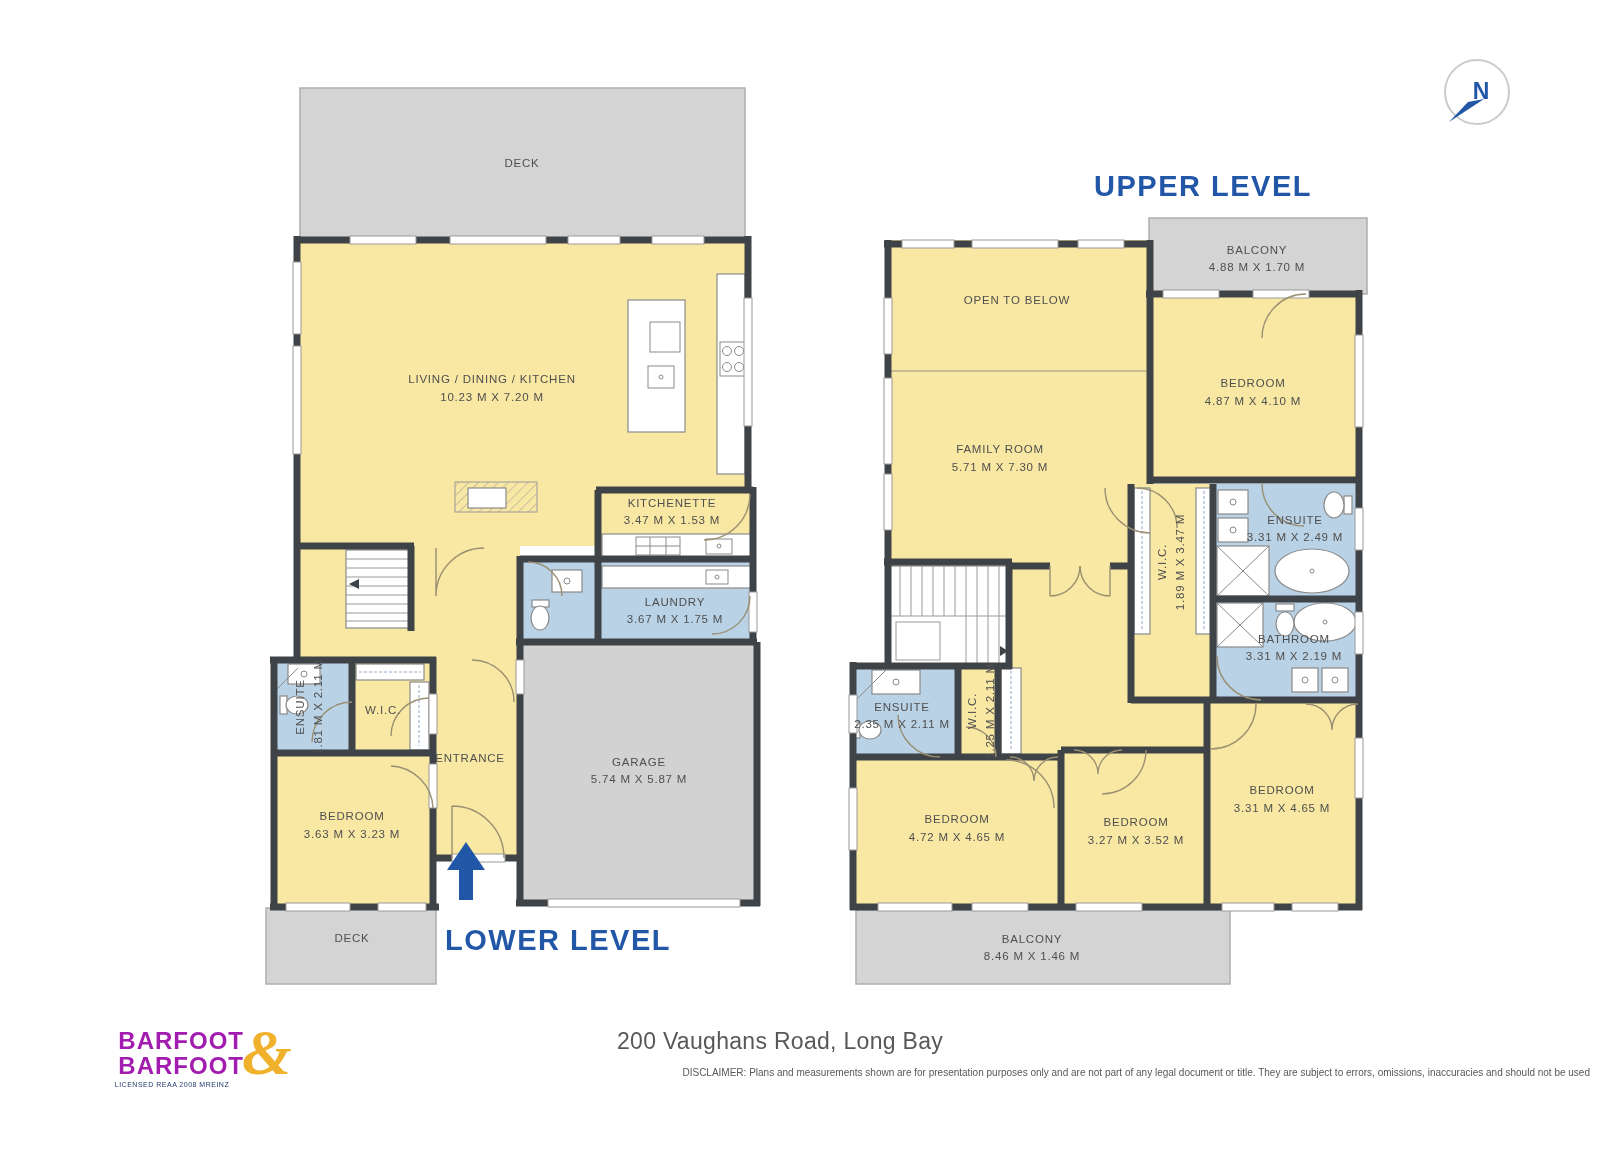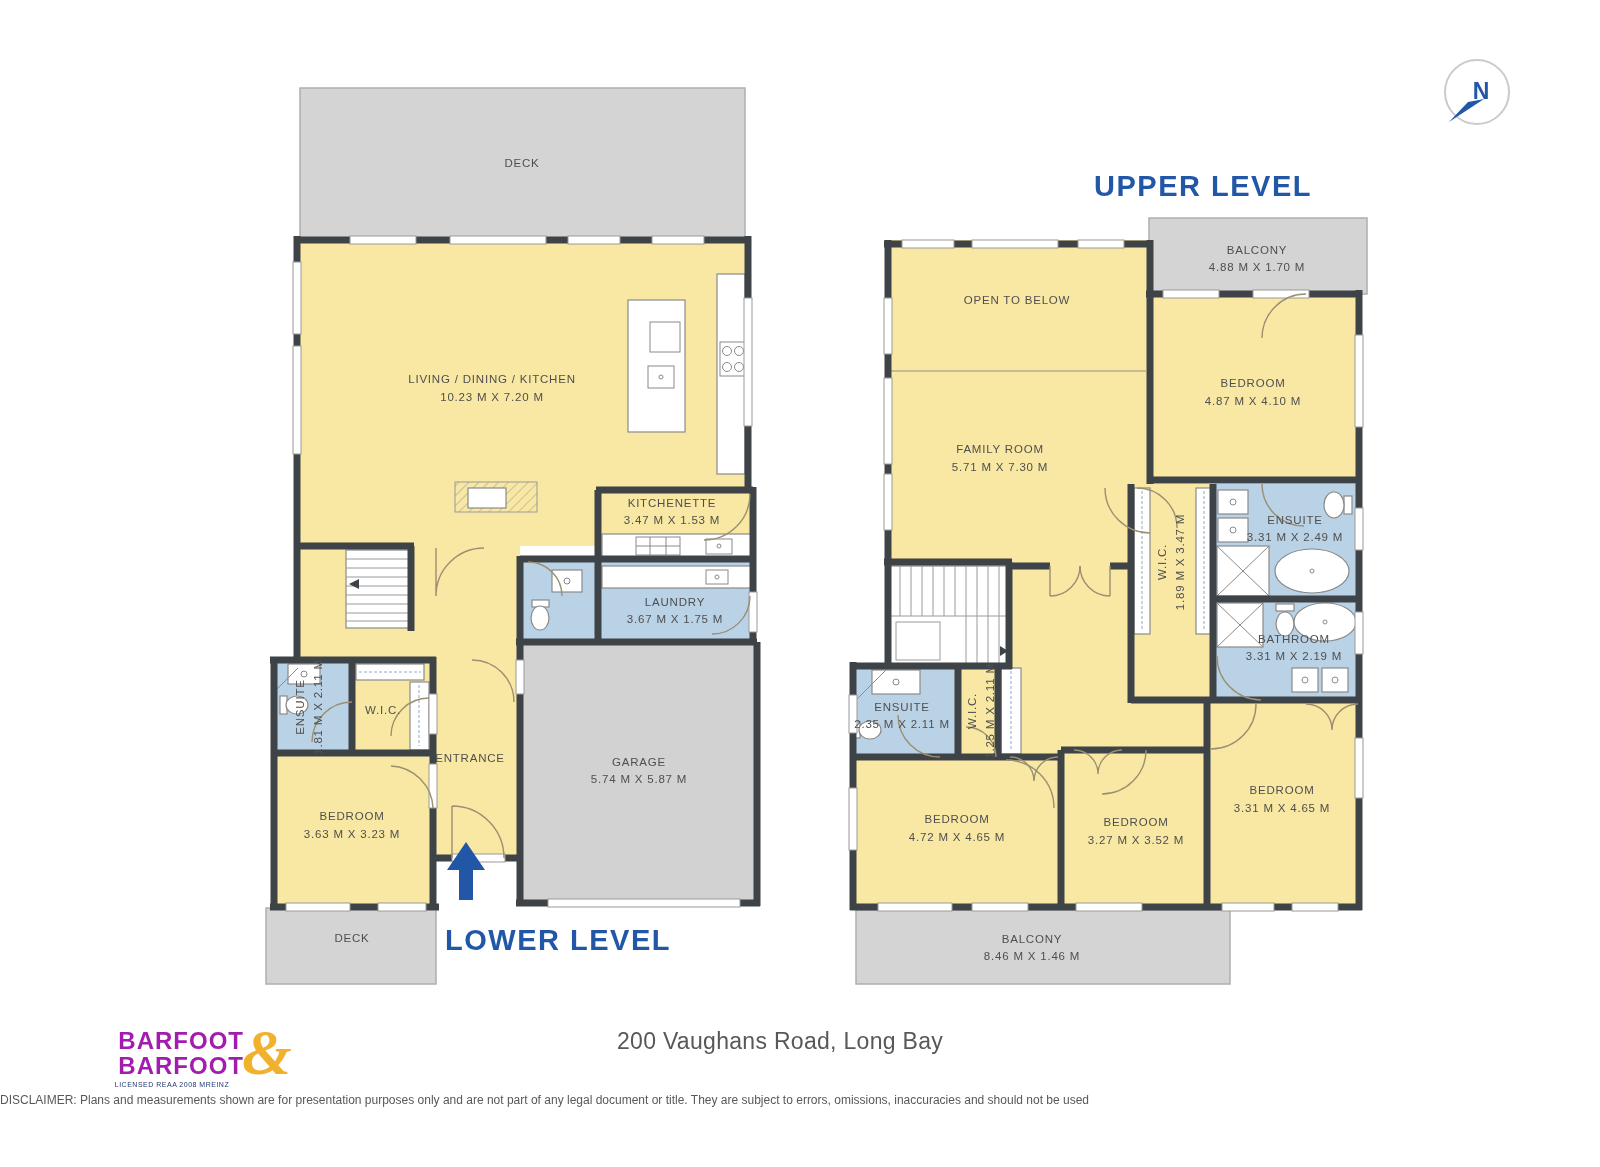--- a/index.html
+++ b/index.html
@@ -28,22 +28,22 @@
 
   
   .logo{position:absolute;left:92px;top:1028px;width:230px;}
   .logo-text{display:inline-block;text-align:right;width:152px;}
   .logo-line{font-weight:bold;font-size:24px;line-height:25px;color:#a21caf;letter-spacing:1px;}
   .logo-amp{position:absolute;left:150px;top:-12px;font-family:"Liberation Serif",serif;font-style:italic;
             font-weight:bold;font-size:64px;color:#F0B22D;}
   .logo-tag{font-size:7px;color:#21386B;letter-spacing:.5px;text-align:center;width:160px;margin-top:3px;}
   .address{position:absolute;left:0;top:1028px;width:1560px;text-align:center;
            font-size:23px;font-weight:normal;color:#57585A;letter-spacing:.3px;}
-  .disclaimer{position:absolute;left:0;top:1066px;width:1590px;text-align:left;
-              font-size:12px;line-height:13px;color:#58585A;margin-top:28px;}
+  .disclaimer{position:absolute;left:0;top:1066px;width:1590px;text-align:right;
+              font-size:10px;line-height:13px;color:#58585A;}
 </style>
 </head>
 <body>
 
 <div id="canvas">
 
 <svg width="1600" height="1167" viewBox="0 0 1600 1167">
   <defs>
     <pattern id="hatch" patternUnits="userSpaceOnUse" width="7" height="7" patternTransform="rotate(45)">
       <line x1="0" y1="0" x2="0" y2="7" stroke="#9a9a9a" stroke-width="1"></line>

